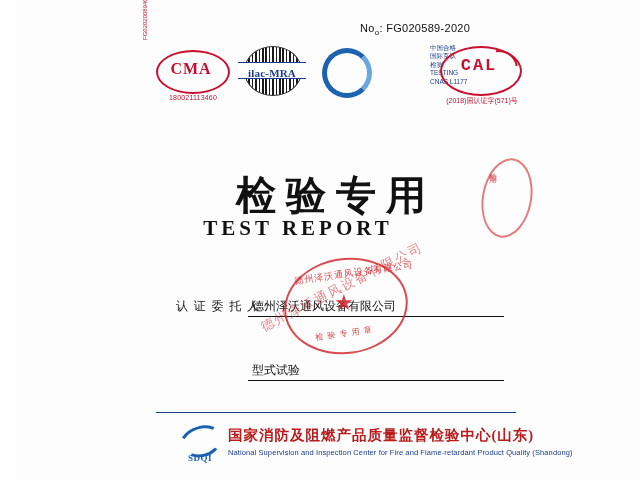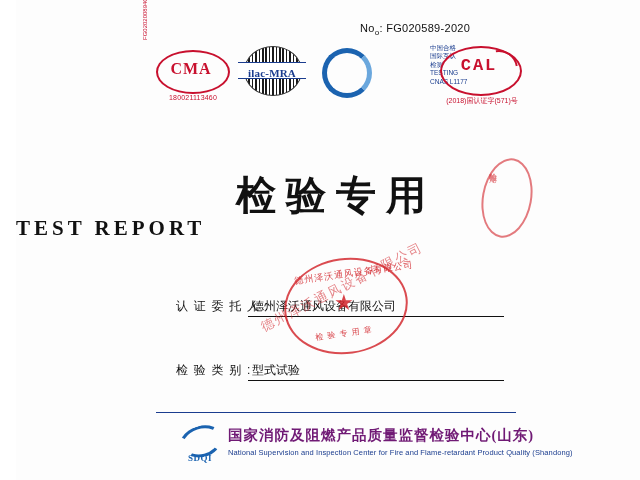--- a/index.html
+++ b/index.html
@@ -157,20 +157,21 @@
     text-align:center;
     font-family:"Liberation Serif", serif;
     font-weight:bold;
     font-size:40px;
     letter-spacing:10px;
     color:#111;
   }
   .title-en{
     position:absolute;
     left:0;top:216px;width:564px;
+    text-align:center;
     font-family:"Liberation Serif", serif;
     font-weight:bold;
     font-size:21px;
     letter-spacing:4px;
     color:#111;
   }
 
   
   .field{
     position:absolute;
@@ -305,21 +306,21 @@
     font-family:"Liberation Serif", serif;
     font-weight:bold;font-size:9px;
     color:#1b63b0;letter-spacing:.5px;
   }
   .footer-cn{
     position:absolute;left:72px;top:2px;
     font-family:"Liberation Serif", serif;
     font-weight:bold;
     font-size:14.5px;
     letter-spacing:1px;
-    color:#701a75;
+    color:#b91c1c;
     white-space:nowrap;
   }
   .footer-en{
     position:absolute;left:72px;top:24px;
     font-size:7.5px;
     letter-spacing:.1px;
     color:#1b3d8f;
     white-space:nowrap;
   }
 </style>
@@ -370,21 +371,20 @@
   <div class="title-en">TEST REPORT</div>
 
   <div class="field f1">
     <span class="label">认 证 委 托 人 :</span>
     <span class="value">德州泽沃通风设备有限公司</span>
     <span class="rule"></span>
   </div>
 
 
   <div class="field f3">
-    <span class="label">检 验 类 别 :</span>
     <span class="value">型式试验</span>
     <span class="rule"></span>
   </div>
 
   <div class="stamp">
     <div class="stamp-oval"></div>
     <div class="stamp-arc">德州泽沃通风设备有限公司</div>
     <div class="stamp-star">★</div>
     <div class="stamp-bottom">检 验 专 用 章</div>
   </div>

